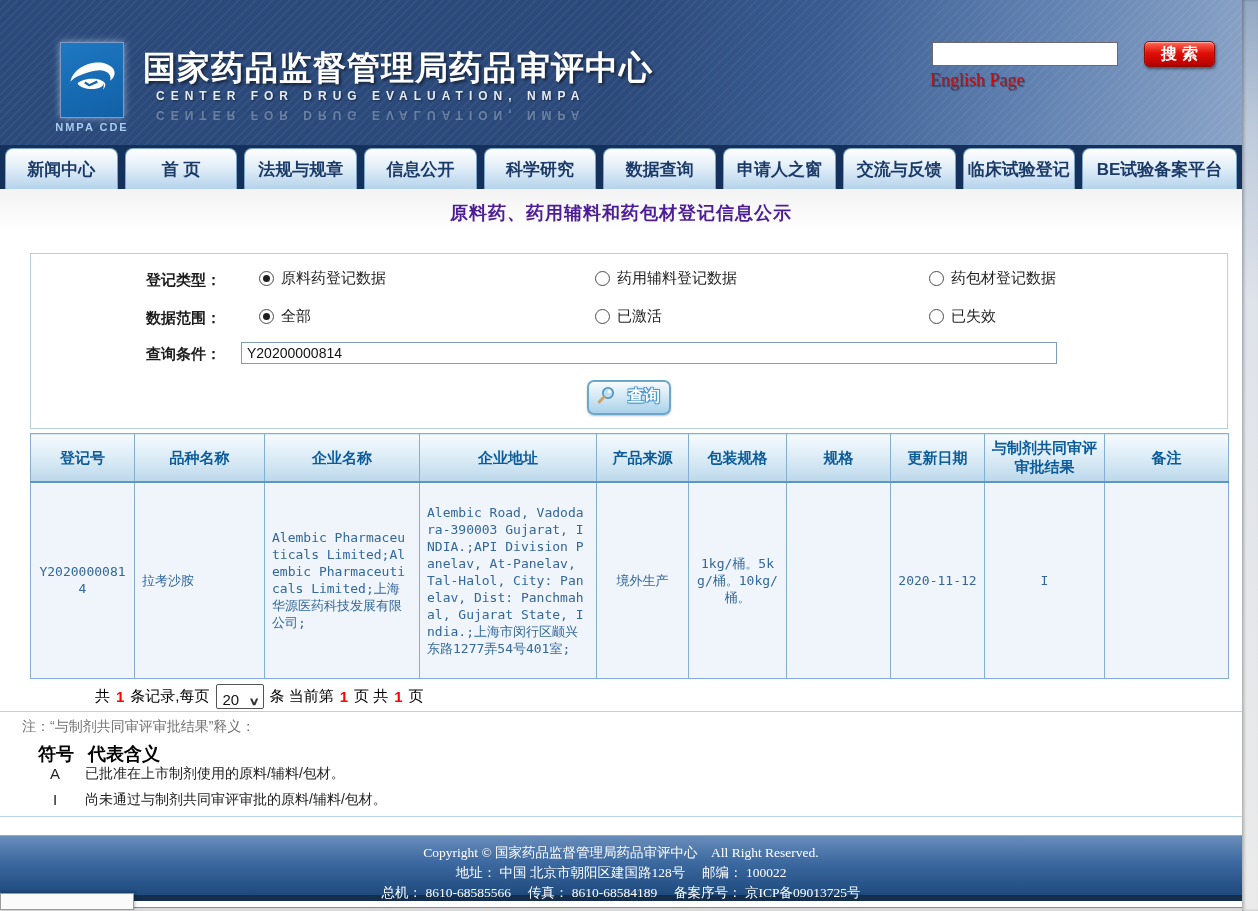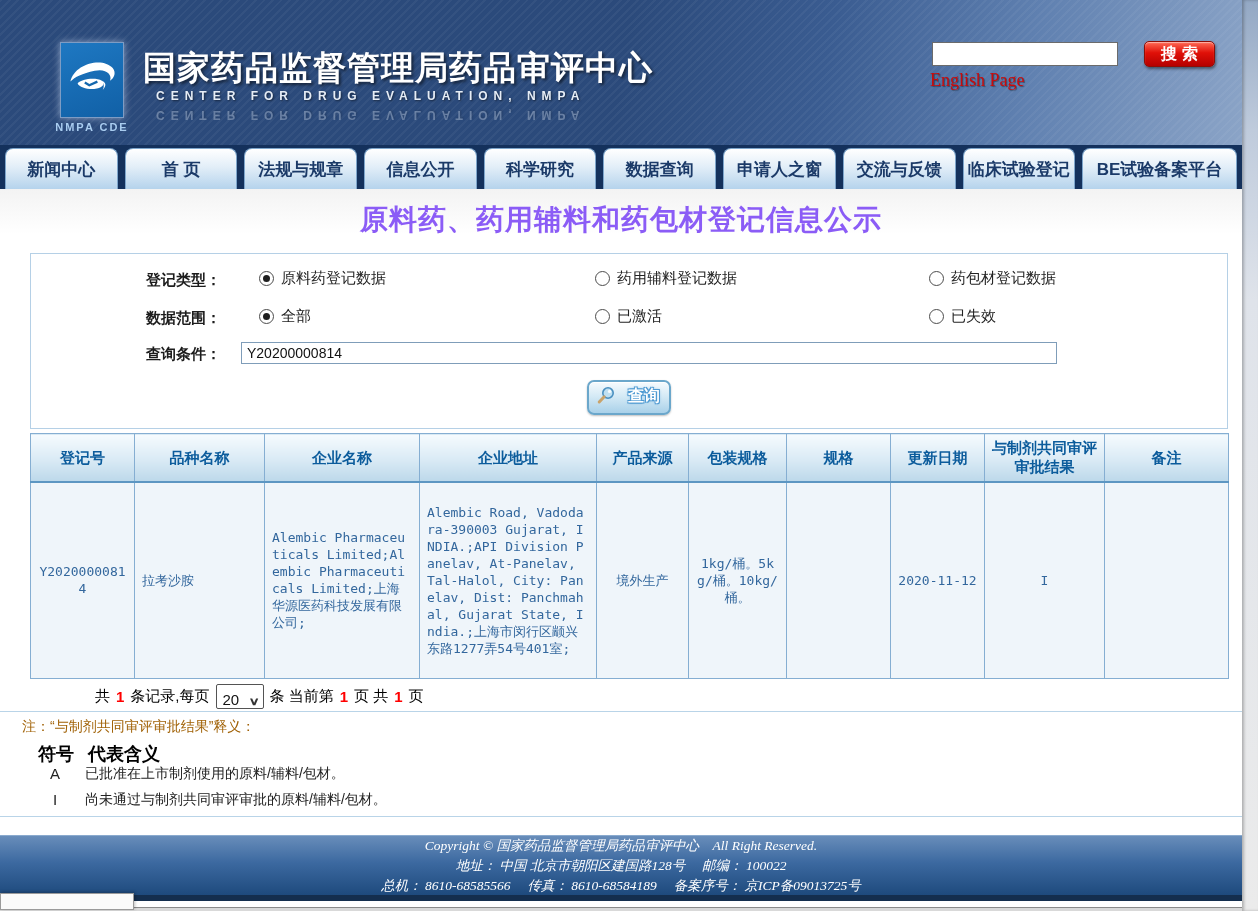--- a/index.html
+++ b/index.html
@@ -41,21 +41,21 @@
     border:1px solid #7ea6cc; border-bottom:none; border-radius:8px 8px 0 0;
     display:flex; align-items:center; justify-content:center;
     font-size:17px; font-weight:bold; color:#1b3a68; cursor:pointer; white-space:nowrap;
     box-shadow:inset 0 1px 0 #fff; }
   .nav-tab.wide { flex:1.38; }
 
   .content-bg { position:absolute; left:0; top:189px; width:1242px; height:646px;
     background:linear-gradient(#f3f3f3, #ffffff 45px); }
 
   .page-title { position:absolute; left:0; top:201px; width:1242px; text-align:center;
-    font-size:28px; font-weight:bold; color:#8b5cf6; letter-spacing:1px; }
+    font-size:18px; font-weight:bold; color:#4c1d95; letter-spacing:1px; }
 
   
   .panel { position:absolute; left:30px; top:253px; width:1198px; height:176px;
     background:#fff; border:1px solid #b5d0e6; }
   .f-label { position:absolute; left:115px; font-size:15px; font-weight:bold; color:#1c1c1c; }
   .f-row1 { top:17px; } .f-row2 { top:55px; } .f-row3 { top:91px; }
   .opt { position:absolute; display:flex; align-items:center; gap:7px; font-size:15px; color:#222;
     cursor:pointer; white-space:nowrap; }
   .opt.c1 { left:228px; } .opt.c2 { left:564px; } .opt.c3 { left:898px; }
   .opt.r1 { top:15px; } .opt.r2 { top:53px; }
@@ -89,34 +89,34 @@
   .red { color:#f00; font-weight:bold; }
   .select-box { width:48px; height:25px; border:1px solid #545454; border-radius:2px; background:#fff;
     display:inline-flex; align-items:flex-end; justify-content:space-between; padding:0 4px 0 6px;
     font-size:15px; color:#111; cursor:pointer; }
   .select-box .chev { font-size:11px; font-weight:bold; color:#333; transform:scaleX(1.4); }
 
   .sep { position:absolute; left:0; width:1242px; border-top:1px solid #b9d4e8; }
   .sep1 { top:711px; } .sep2 { top:816px; }
 
   
-  .note-title { position:absolute; left:22px; top:718px; font-size:14px; color:#a16207; }
+  .note-title { position:absolute; left:22px; top:718px; font-size:14px; color:#737373; }
   .note-head { position:absolute; left:38px; top:742px; font-size:18px; font-weight:bold; color:#000;
     display:flex; gap:14px; }
   .note-sym { position:absolute; width:30px; text-align:center; font-size:15px; color:#222; }
   .note-mean { position:absolute; left:85px; font-size:14px; color:#222; }
   .nr1 { top:765px; } .nr2 { top:791px; }
   .note-sym.nr1 { left:40px; } .note-sym.nr2 { left:40px; }
 
   
   .footer { position:absolute; left:0; top:835px; width:1242px; height:66px;
     background:linear-gradient(#688dba, #3c69a0 45%, #1e4a7d 100%);
     border-top:1px solid #8aaace; border-bottom:6px solid #142e4e;
-    text-align:center; color:#fff; font-size:13.5px; line-height:20px; 
-    font-family:"Liberation Serif", serif;font-style:italic; }
+    text-align:center; color:#fff; font-size:13.5px; line-height:20px; padding-top:7px;
+    font-family:"Liberation Serif", serif; }
   .bottom-edge { position:absolute; left:0; top:907px; width:1258px; height:4px;
     background:linear-gradient(#8a8a8a 0 1px, #d9d9d9 1px 100%); }
   .status-popup { position:absolute; left:0; top:893px; width:134px; height:17px; background:#fafafa;
     border:1px solid #9a9a9a; box-shadow:1px -1px 3px rgba(0,0,0,.25); }
 
   .right-strip { position:absolute; left:1242px; top:0; width:16px; height:911px;
     background:linear-gradient(180deg, #93a8c4 0, #bfcbdc 130px, #dfe3ea 300px, #ebebeb 100%);
     box-shadow:inset 2px 0 3px rgba(0,0,0,.25); }
 </style>
 </head>

